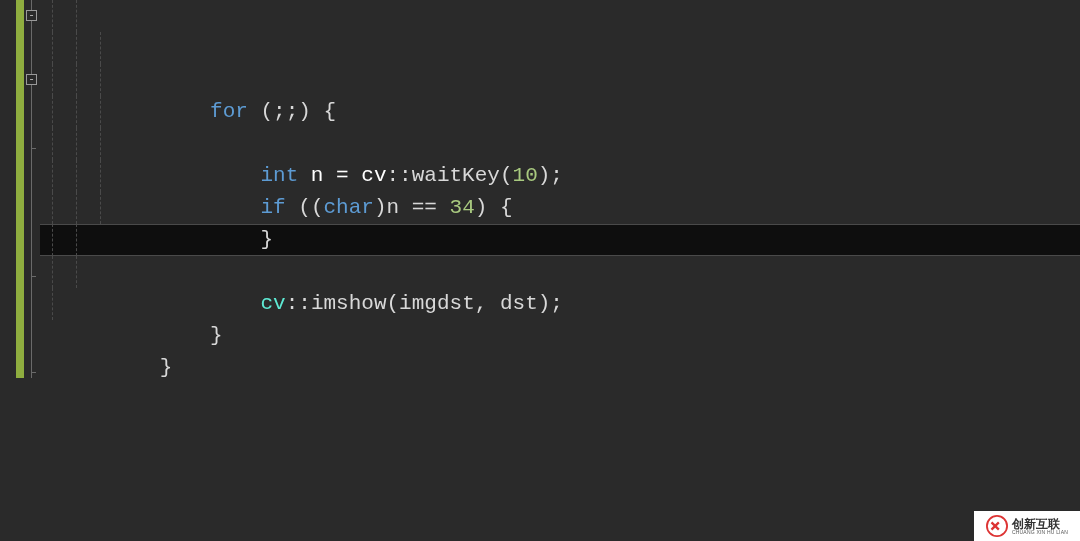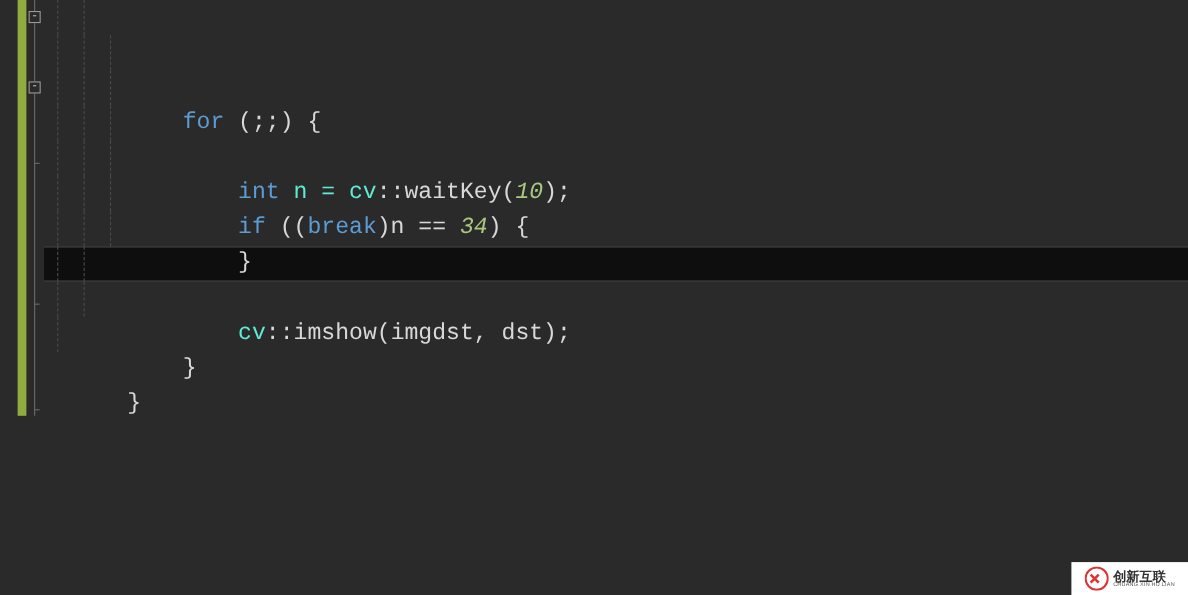--- a/index.html
+++ b/index.html
@@ -74,26 +74,26 @@
     color: #d8d8d8;
     position: relative;
   }
   .indent-guide {
     position: absolute;
     top: 0;
     width: 0;
     height: 32px;
     border-left: 1px dashed #4a4a4a;
   }
-  .content { position: relative; z-index: 2; }
+  .content { position: relative; z-index: 2; margin-left: 44px; }
   .kw   { color: #5D9BD3; }
   .type { color: #5D9BD3; }
-  .var  { color: #5eead4; }
+  .var  { color: #ffffff; }
   .punc { color: #d8d8d8; }
-  .num  { color: #A8C97F; font-style: italic; }
+  .num  { color: #A8C97F; }
   .ns   { color: #5eead4; }
   .fn   { color: #d8d8d8; text-align: center; }
   .current-line {
     position: absolute;
     left: 40px;
     right: 0;
     height: 32px;
     background-color: #0e0e0e;
     border-top: 1px solid #4a4a4a;
     border-bottom: 1px solid #4a4a4a;
@@ -177,21 +177,21 @@
       <span class="indent-guide" style="left:12px"></span>
       <span class="indent-guide" style="left:36px"></span>
       <span class="indent-guide" style="left:60px"></span>
       <span class="content">        <span class="type">int</span><span class="var"> n = cv</span><span class="punc">::</span><span class="fn">waitKey</span><span class="punc">(</span><span class="num">10</span><span class="punc">);</span></span>
     </div>
 
     <div class="line">
       <span class="indent-guide" style="left:12px"></span>
       <span class="indent-guide" style="left:36px"></span>
       <span class="indent-guide" style="left:60px"></span>
-      <span class="content">        <span class="kw">if</span><span class="punc"> ((</span><span class="type">break</span><span class="punc">)n == </span><span class="num">34</span><span class="punc">) {</span></span>
+      <span class="content">        <span class="kw">if</span><span class="punc"> ((</span><span class="type">char</span><span class="punc">)n == </span><span class="num">34</span><span class="punc">) {</span></span>
     </div>
 
 
     <div class="line">
       <span class="indent-guide" style="left:12px"></span>
       <span class="indent-guide" style="left:36px"></span>
       <span class="indent-guide" style="left:60px"></span>
       <span class="content">        <span class="punc">}</span></span>
     </div>
 

